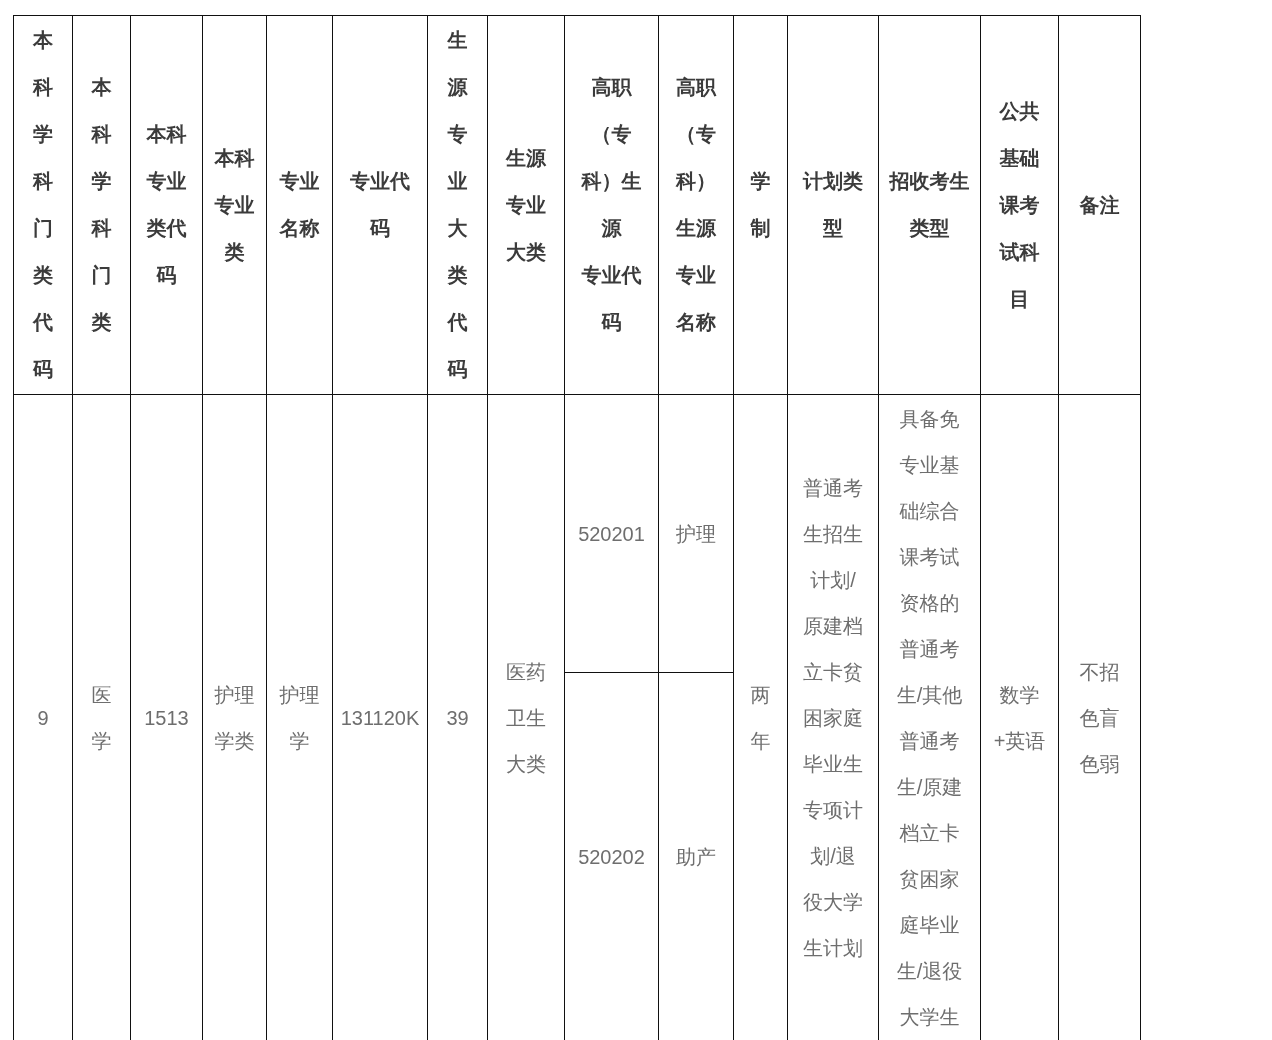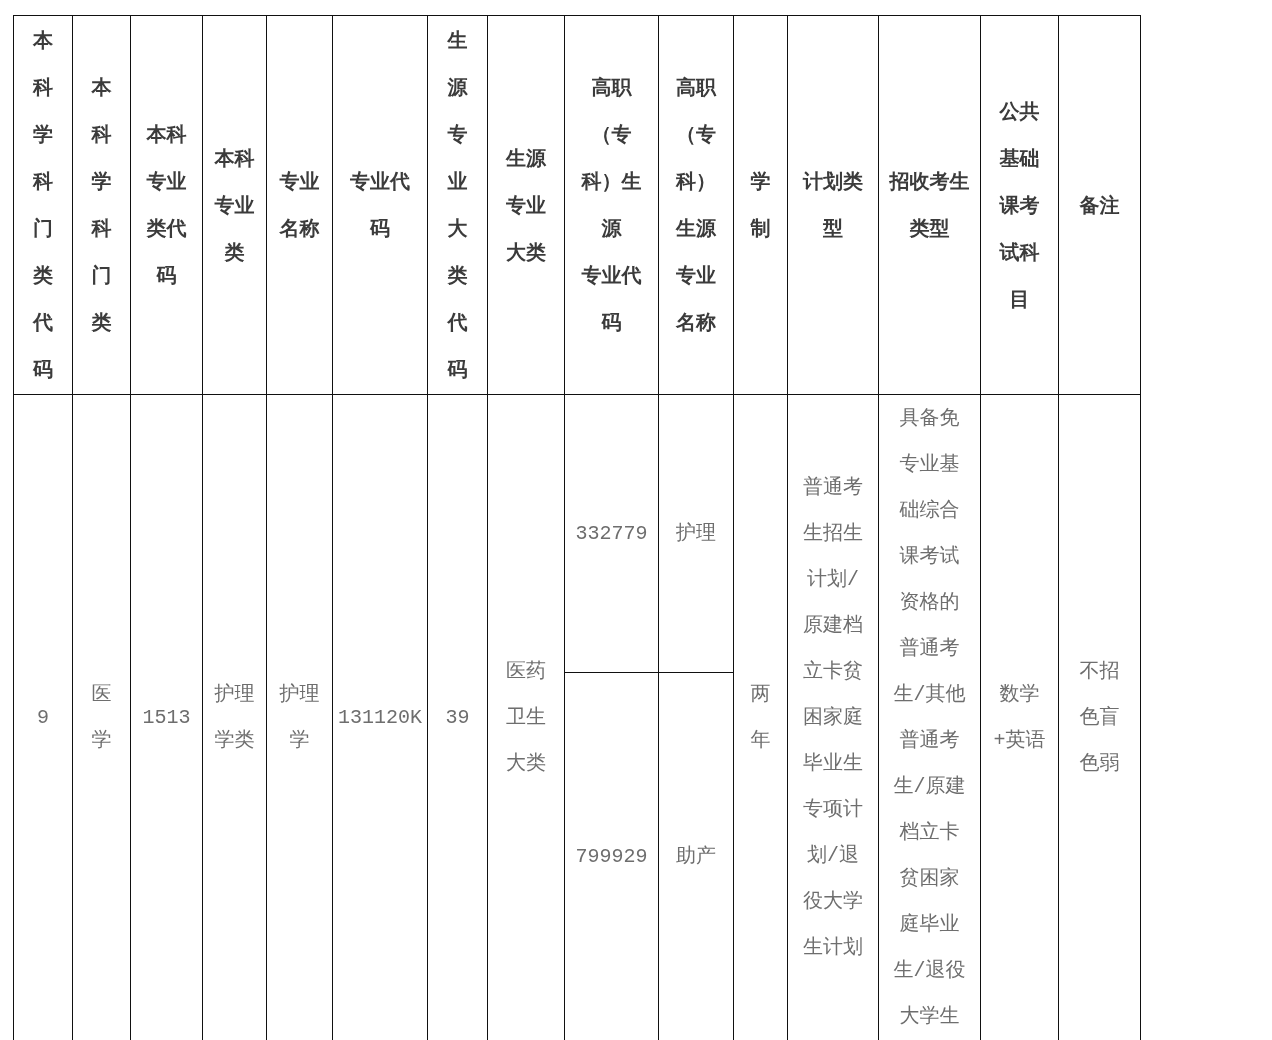--- a/index.html
+++ b/index.html
@@ -31,21 +31,21 @@
     overflow: hidden;
   }
   td.th {
     font-family: "Liberation Sans", sans-serif;
     font-weight: bold;
     font-size: 20px;
     line-height: 47px;
     color: #3b3b3b;
   }
   td.bd {
-    font-family: Liberation Mono, monospace;
+    font-family: Liberation Sans, sans-serif;
     font-weight: normal;
     font-size: 20px;
     line-height: 46px;
     color: #6e6e6e;
     margin-left: 22px;
   }
   tr.header-row { height: 379px; }
   tr.body-row-1 { height: 278px; }
   tr.body-row-2 { height: 368px; }
 </style>
@@ -141,21 +141,21 @@
       <td class="bd" rowspan="2">1513</td>
       <td class="bd" rowspan="2">护理
 学类</td>
       <td class="bd" rowspan="2">护理
 学</td>
       <td class="bd" rowspan="2">131120K</td>
       <td class="bd" rowspan="2">39</td>
       <td class="bd" rowspan="2">医药
 卫生
 大类</td>
-      <td class="bd">332779</td>
+      <td class="bd">520201</td>
       <td class="bd">护理</td>
       <td class="bd" rowspan="2">两
 年</td>
       <td class="bd" rowspan="2">普通考
 生招生
 计划/
 原建档
 立卡贫
 困家庭
 毕业生
@@ -177,18 +177,18 @@
 庭毕业
 生/退役
 大学生</td>
       <td class="bd" rowspan="2">数学
 +英语</td>
       <td class="bd" rowspan="2">不招
 色盲
 色弱</td>
     </tr>
     <tr class="body-row-2">
-      <td class="bd">799929</td>
+      <td class="bd">520202</td>
       <td class="bd">助产</td>
     </tr>
   </tbody>
     </table>
 </div>
 
 </body></html>

